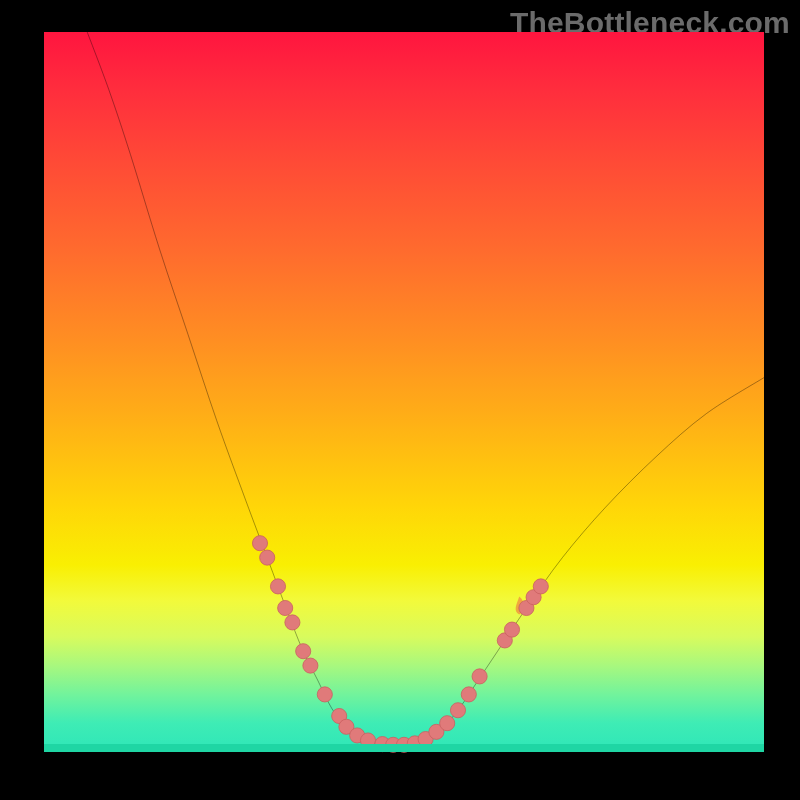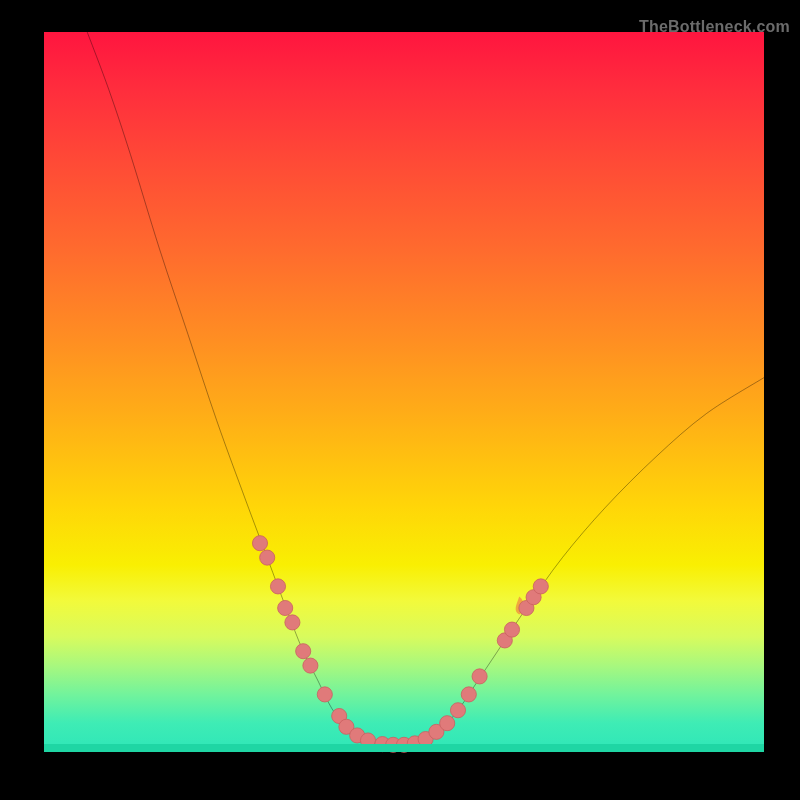--- a/index.html
+++ b/index.html
@@ -45,24 +45,24 @@
   
   .plot-area::after {
     content: "";
     position: absolute;
     left: 0; right: 0; bottom: 0;
     height: 8px;
     background: #1fd6a4;
   }
   .watermark {
     position: absolute;
-    top: 18px;
+    top: 6px;
     right: 10px;
     color: #6b6b6b;
-    font-size: 16px;
+    font-size: 30px;
     font-weight: 600;
     letter-spacing: 0.2px;
     user-select: none;
   }
   svg.curve {
     position: absolute;
     left: 0; top: 0;
     width: 100%;
     height: 100%;
     overflow: visible;

